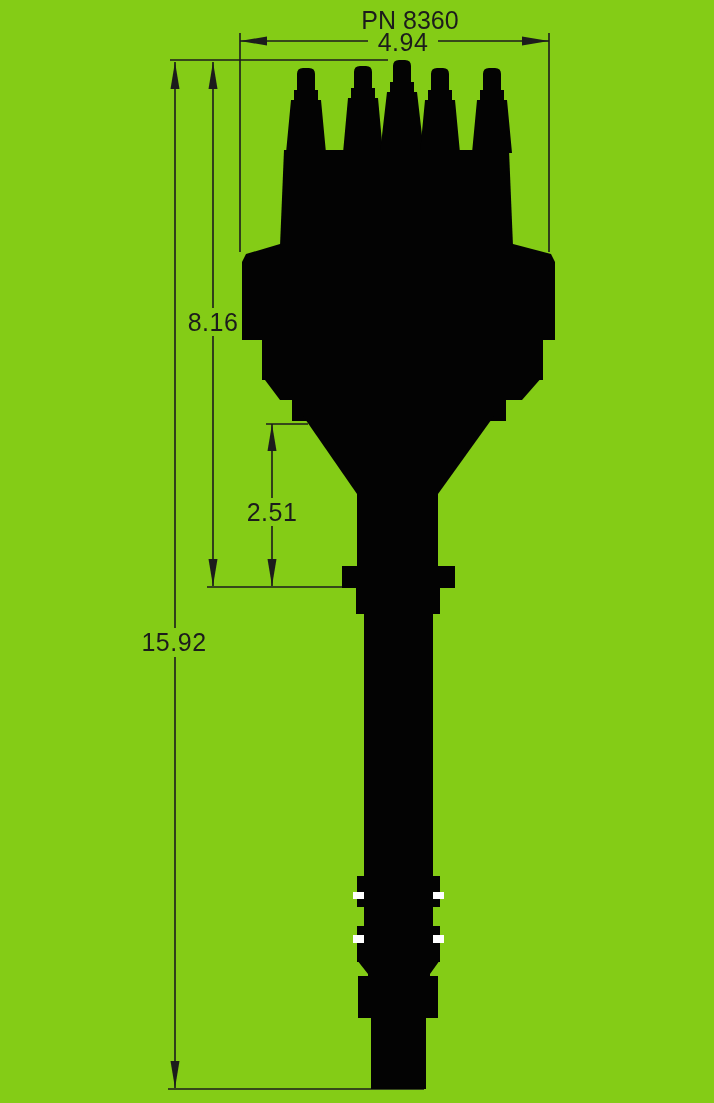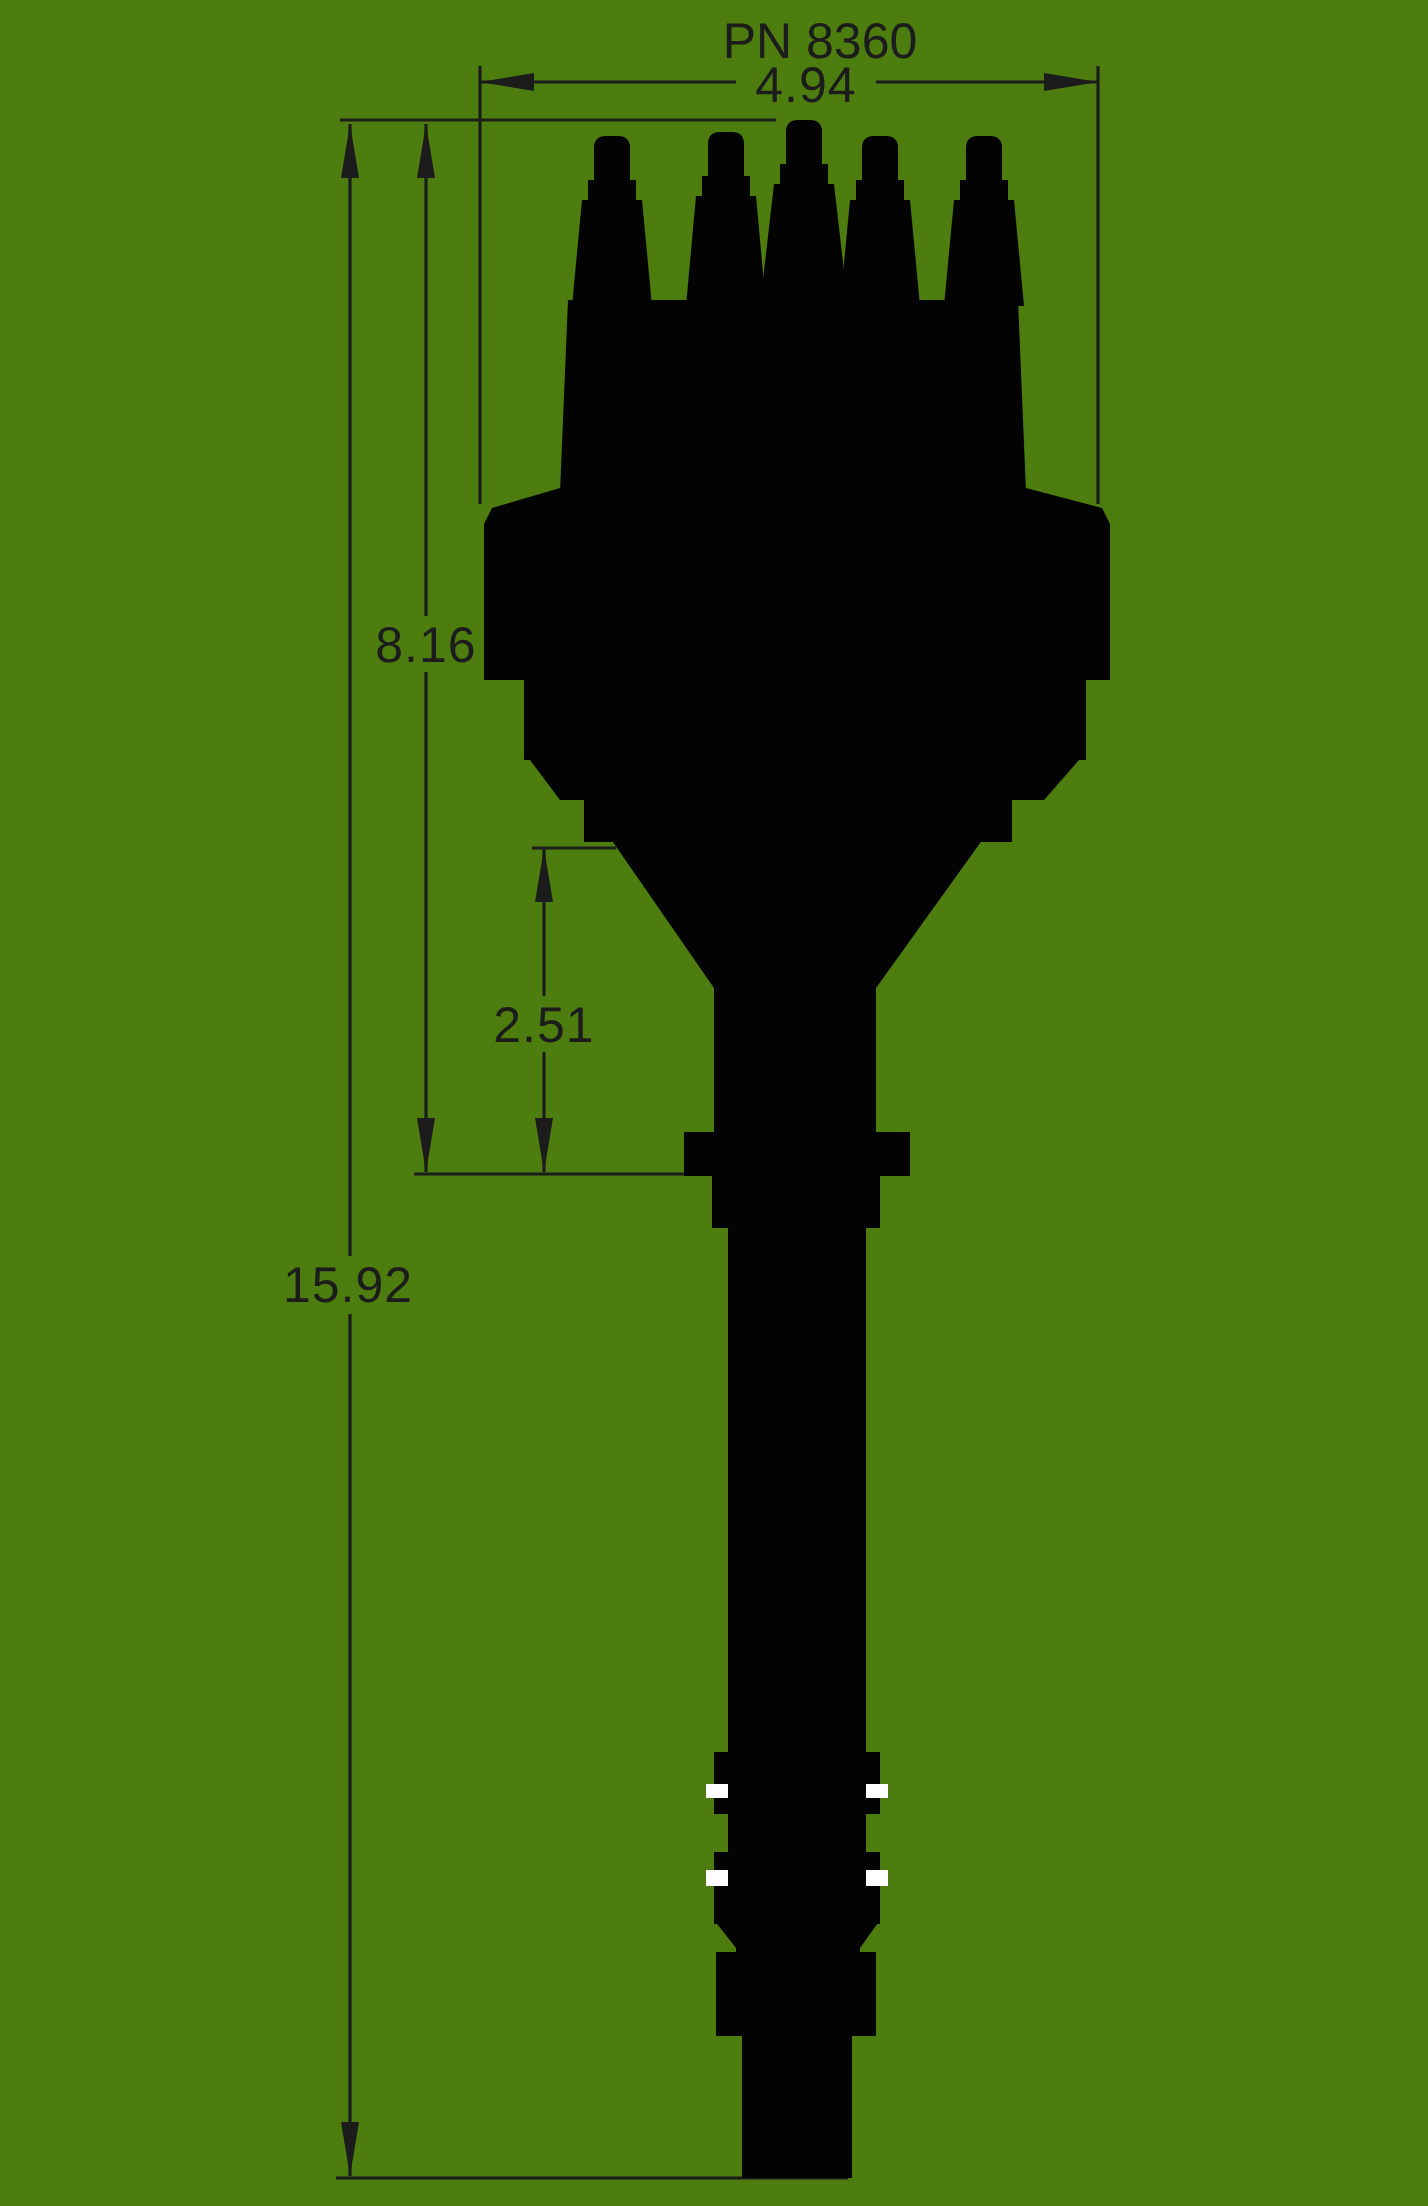--- a/index.html
+++ b/index.html
@@ -4,21 +4,21 @@
 <style>
   html, body {
     margin: 0;
     padding: 0;
     background: #ffffff;
   }
   .drawing-wrap {
     position: relative;
     width: 714px;
     height: 1103px;
-    background: #4d7c0f;
+    background: #84cc16;
     font-family: "Liberation Sans", sans-serif;
   }
   svg { display: block; }
   .dim-text {
     font-family: "Liberation Sans", sans-serif;
     font-size: 25px;
     fill: #1c1c1c;
     letter-spacing: 0.5px;
   }
   .title-text {

